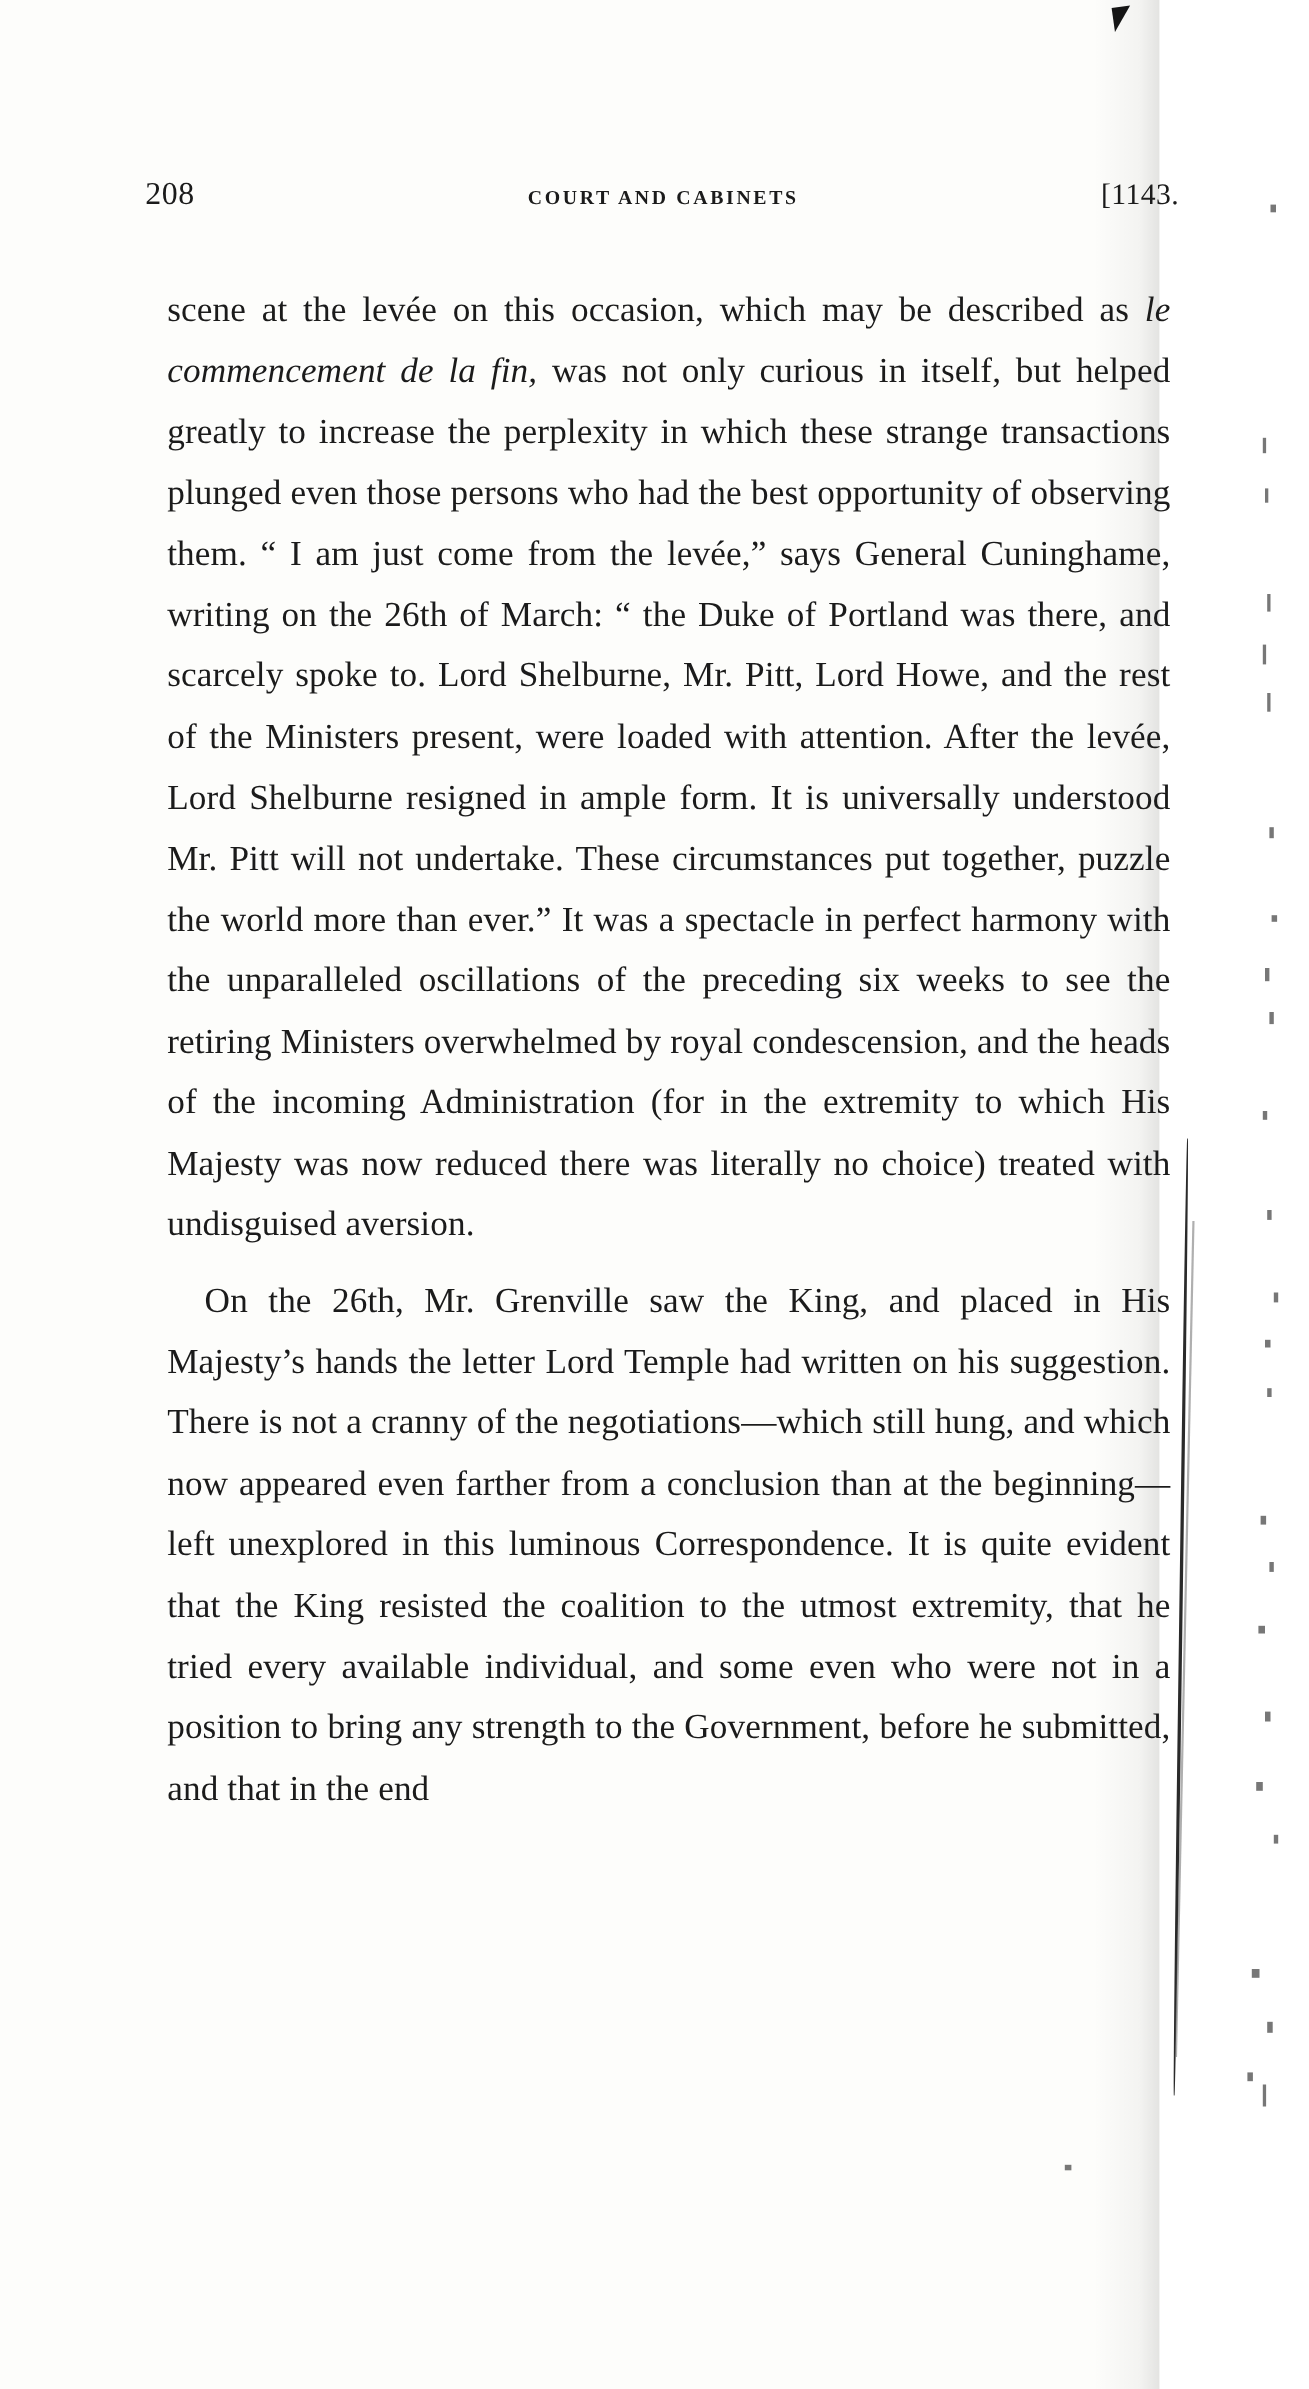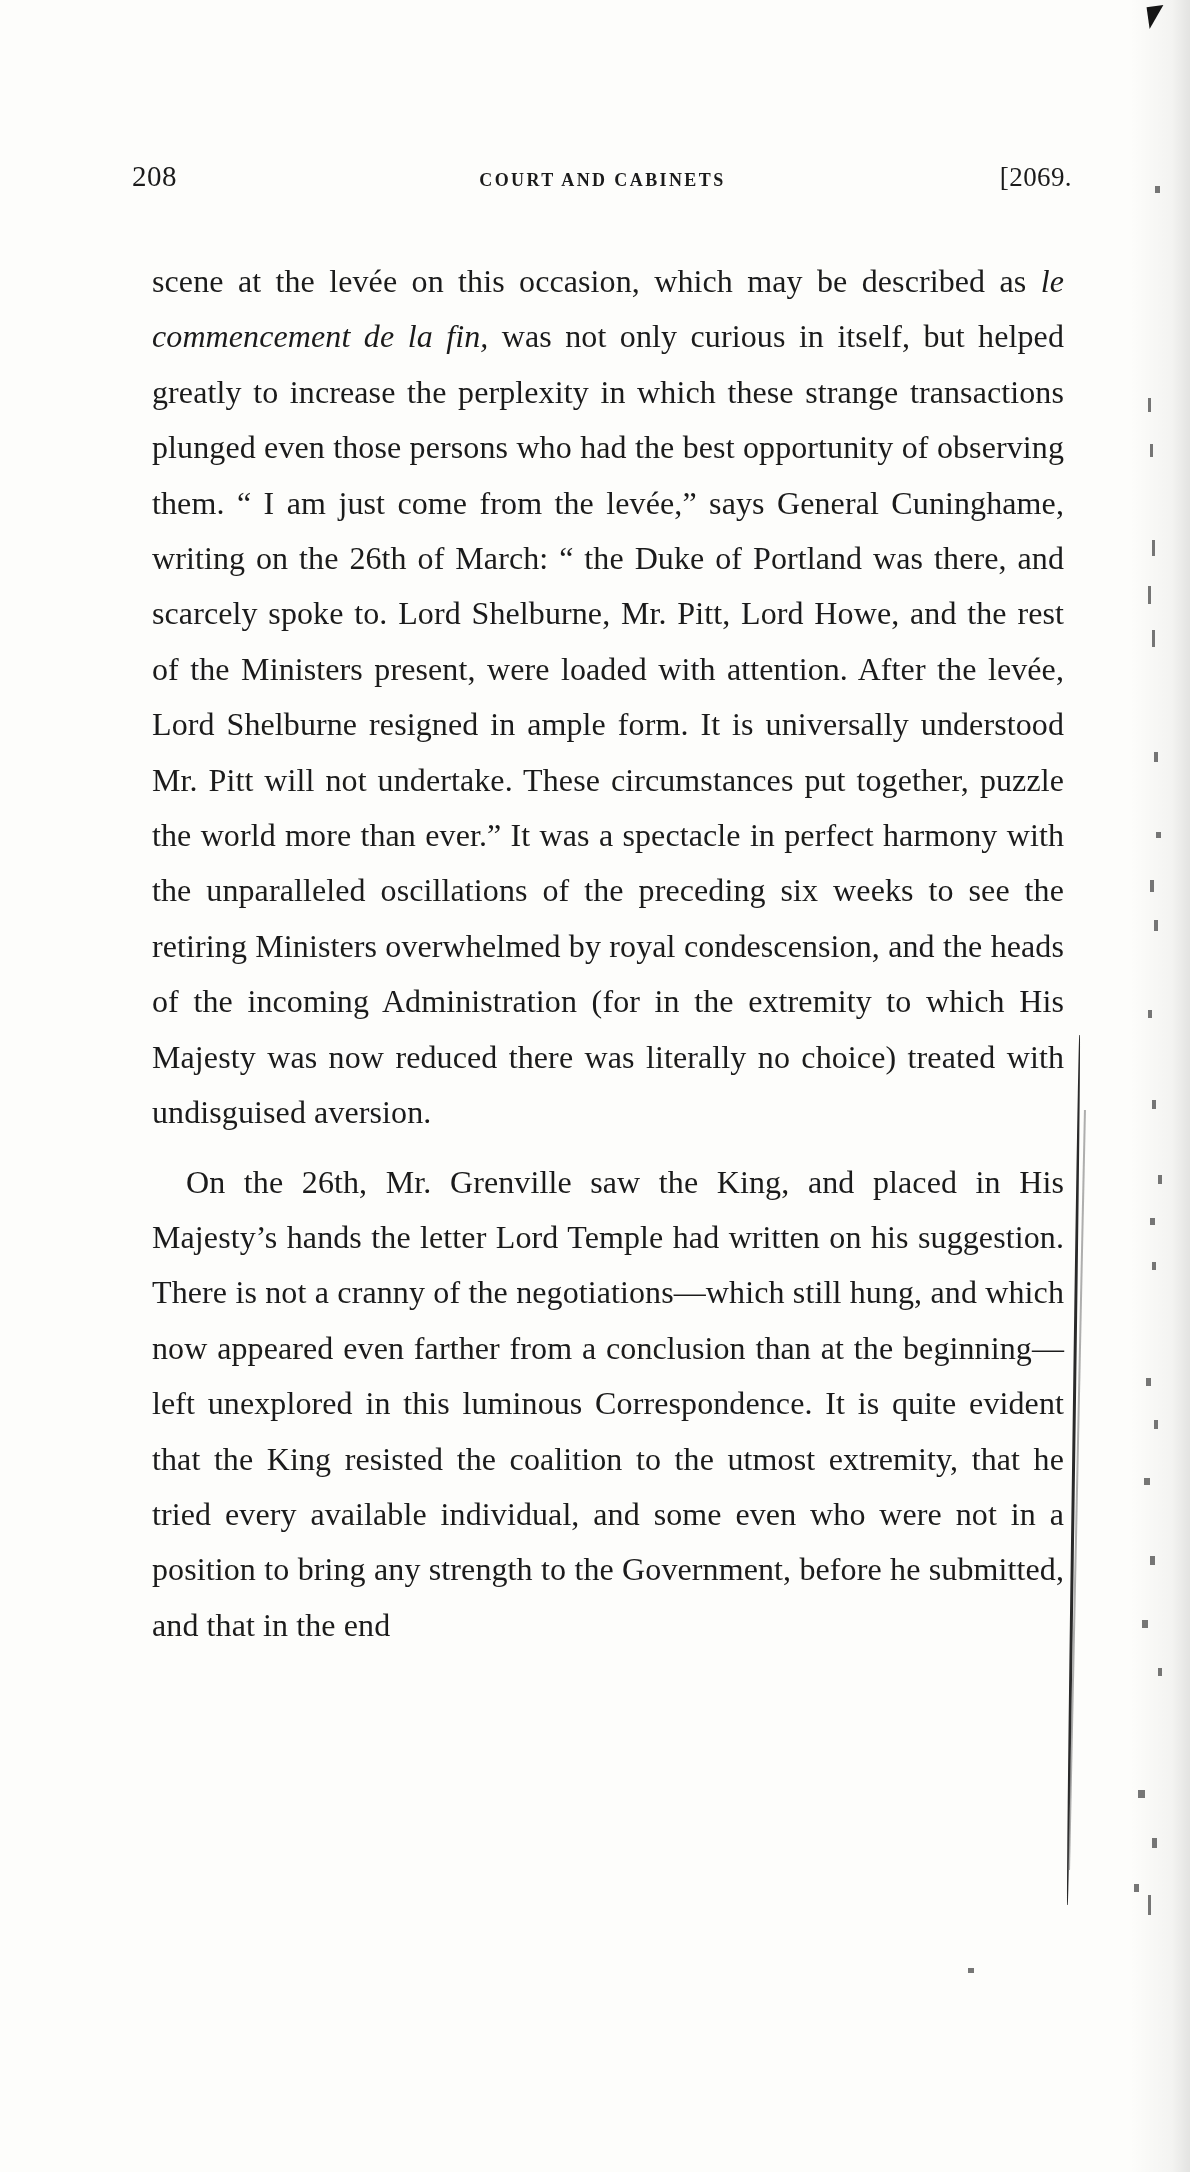--- a/index.html
+++ b/index.html
@@ -13,21 +13,21 @@
     position: relative;
     font-family: "Liberation Serif", "DejaVu Serif", serif;
     color: #1b1b1b;
     overflow: hidden;
   }
 
   
   #scan {
     position: absolute;
     left: 0; top: 0;
-    width: 1190px;
+    width: 1054px;
     height: 2172px;
     background: #fdfdfb;
   }
 
   
   #gutter-shadow {
     position: absolute;
     right: 0; top: 0;
     width: 60px; height: 2172px;
     background: linear-gradient(to right, rgba(255,255,255,0) 0%, rgba(0,0,0,0.04) 70%, rgba(0,0,0,0.10) 100%);
@@ -123,21 +123,21 @@
 <body>
 
 <div id="scan">
 
   <div id="gutter-shadow"></div>
   <div id="corner-mark"></div>
 
   <div class="header-row">
     <span class="folio">208</span>
     <span class="running-title">COURT AND CABINETS</span>
-    <span class="year-bracket">[2069.</span>
+    <span class="year-bracket">[1143.</span>
   </div>
 
   <div id="body-col">
     <p class="para">
       <span>scene at the levée on this occasion, which may be described as </span><span class="it">le commencement de la fin,</span><span> was not only curious in itself, but helped greatly to increase the perplexity in which these strange transactions plunged even those persons who had the best opportunity of observing them.  “ I am just come from the levée,” says General Cuninghame, writing on the 26th of March: “ the Duke of Portland was there, and scarcely spoke to. Lord Shelburne, Mr. Pitt, Lord Howe, and the rest of the Ministers present, were loaded with attention.  After the levée, Lord Shelburne resigned in ample form.  It is universally understood Mr. Pitt will not undertake.  These circumstances put together, puzzle the world more than ever.”  It was a spectacle in perfect harmony with the unparalleled oscillations of the preceding six weeks to see the retiring Ministers overwhelmed by royal condescension, and the heads of the incoming Administration (for in the extremity to which His Majesty was now reduced there was literally no choice) treated with undisguised aversion.</span>
     </p>
     <p class="para indent">
       <span>On the 26th, Mr. Grenville saw the King, and placed in His Majesty’s hands the letter Lord Temple had written on his suggestion.  There is not a cranny of the negotiations—which still hung, and which now appeared even farther from a conclusion than at the beginning—left unexplored in this luminous Correspondence.  It is quite evident that the King resisted the coalition to the utmost extremity, that he tried every available individual, and some even who were not in a position to bring any strength to the Government, before he submitted, and that in the end</span>
     </p>
   </div>

